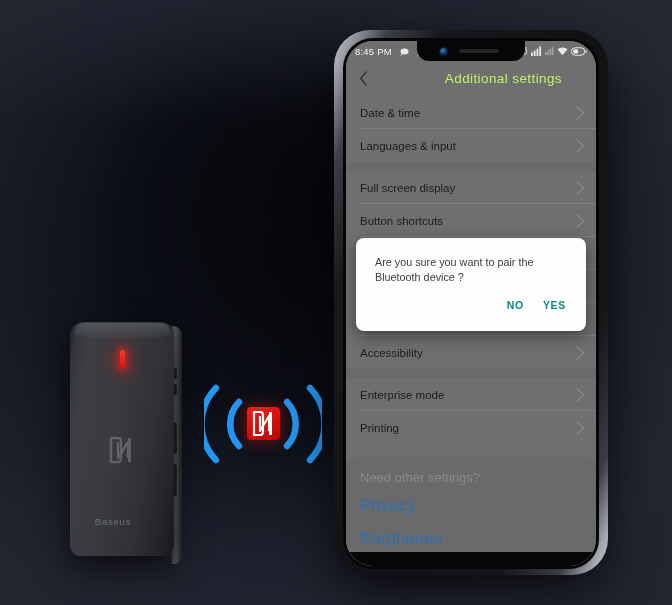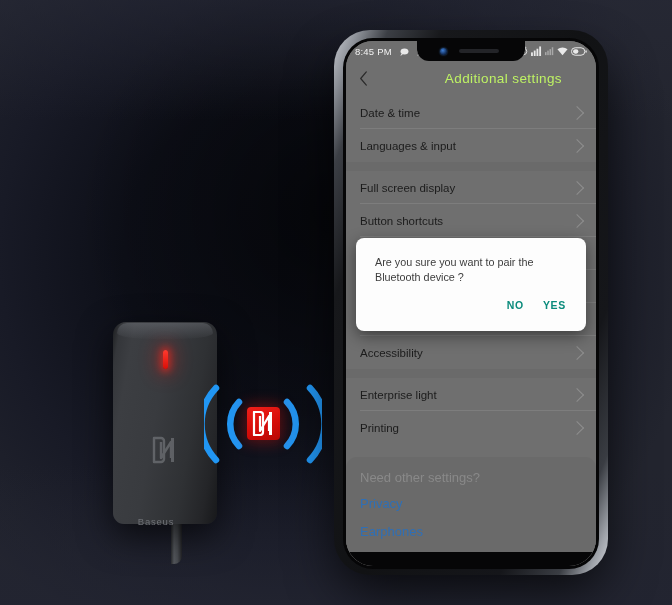--- a/index.html
+++ b/index.html
@@ -54,33 +54,32 @@
     left: 67px;
     top: 322px;
     width: 122px;
     height: 246px;
   }
   #device-body {
     position: absolute;
     left: 3px;
     top: 0;
     width: 104px;
-    height: 202px;
+    height: 234px;
     border-radius: 13px 13px 11px 11px;
     background:
       linear-gradient(100deg,
         #1c1d1f 0%,
         #34363a 6%,
         #3c3e42 16%,
         #393b3f 42%,
         #2f3134 70%,
         #242528 88%,
         #17181a 100%);
     box-shadow: 0 12px 34px rgba(0,0,0,0.65);
-    margin-left: 43px;
   }
   #device-top-hl {
     position: absolute;
     left: 4px; right: 4px; top: 1px;
     height: 16px;
     border-radius: 11px 11px 40% 40%;
     background: linear-gradient(180deg, rgba(132,136,144,0.35) 0%, rgba(90,94,102,0.05) 100%);
   }
   #device-side {
     position: absolute;
@@ -320,21 +319,21 @@
     background: #6a6a6a;
     border-radius: 11px 11px 0 0;
     padding: 13px 0 10px 0;
   }
   #footer-title {
     font-size: 13px;
     color: #898989;
     padding: 0 26px 11px 14px;
   }
   .footer-link {
-    font-size: 13px;
+    font-size: 17px;
     color: #2f6fb5;
     padding: 0 14px 13px 14px;
   }
 
   
   #dialog-scrim {
     position: absolute;
     left: 0; right: 0; top: 55px; bottom: 0;
     z-index: 40;
     pointer-events: none;
@@ -534,21 +533,21 @@
               <div class="row">
                 <span class="row-label">Accessibility</span>
                 <span class="chev"></span>
               </div>
             </div>
 
             <div class="group-gap"></div>
 
             <div class="group">
               <div class="row">
-                <span class="row-label">Enterprise light</span>
+                <span class="row-label">Enterprise mode</span>
                 <span class="chev"></span>
                 <span class="row-div"></span>
               </div>
               <div class="row">
                 <span class="row-label">Printing</span>
                 <span class="chev"></span>
               </div>
             </div>
 
             <div id="footer-card">

